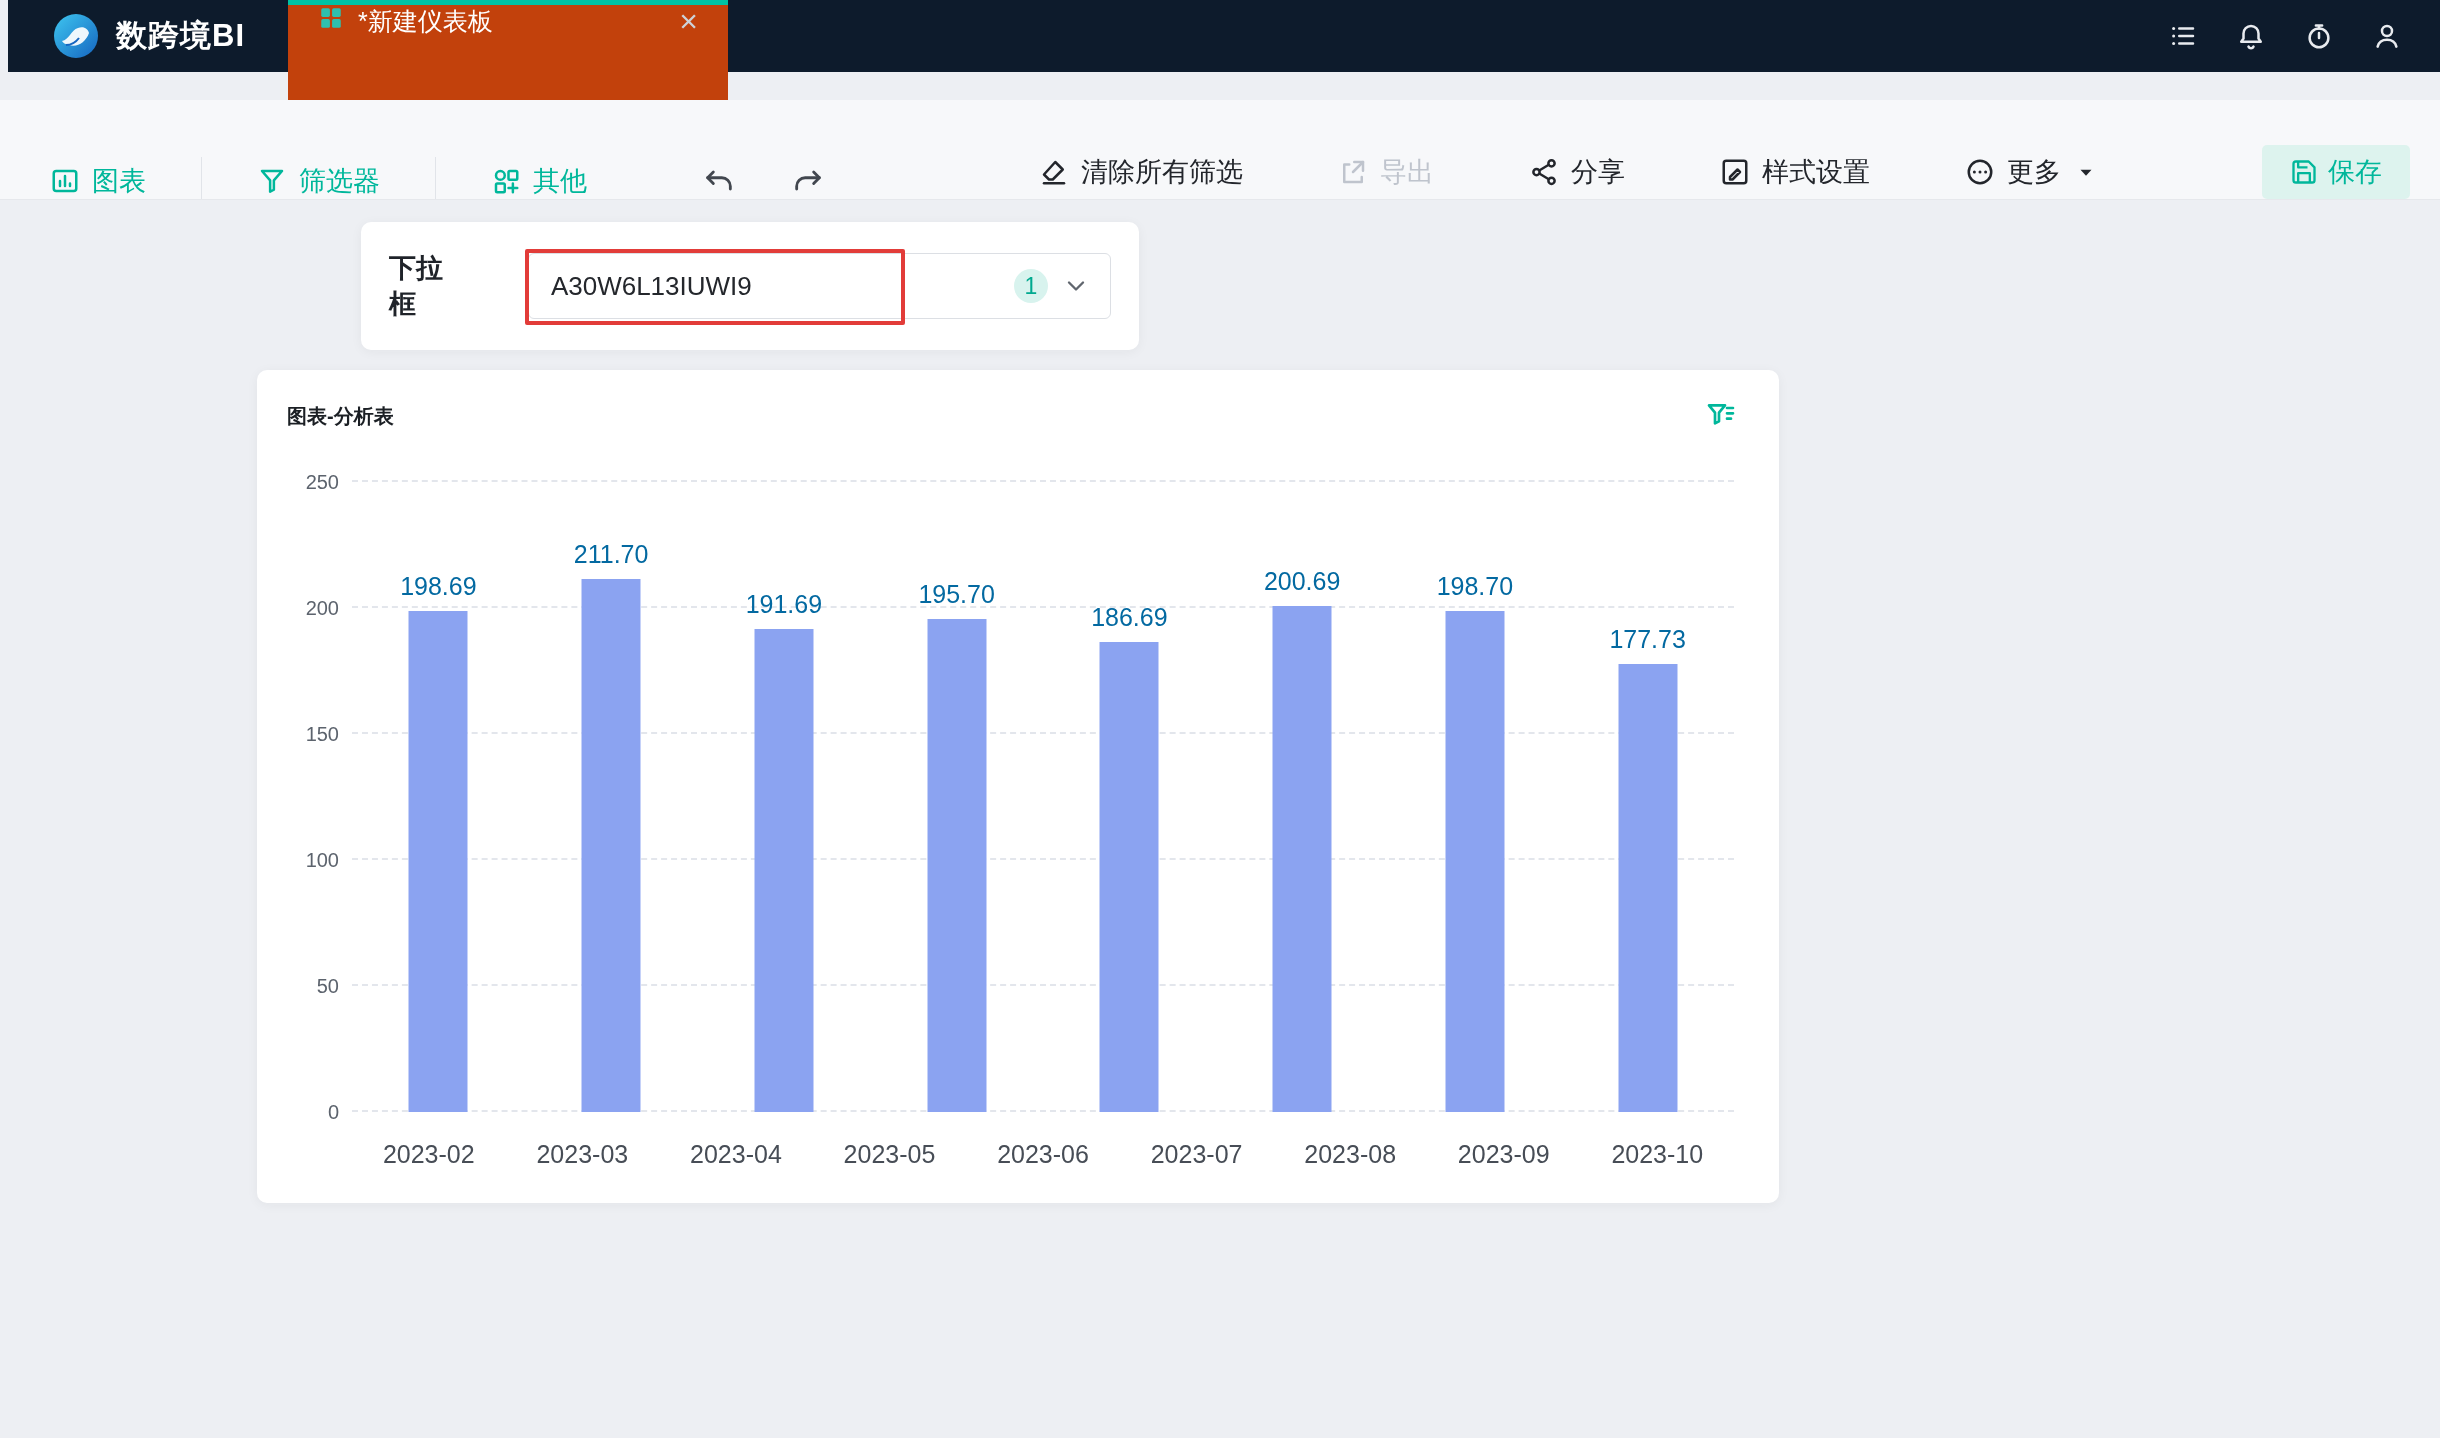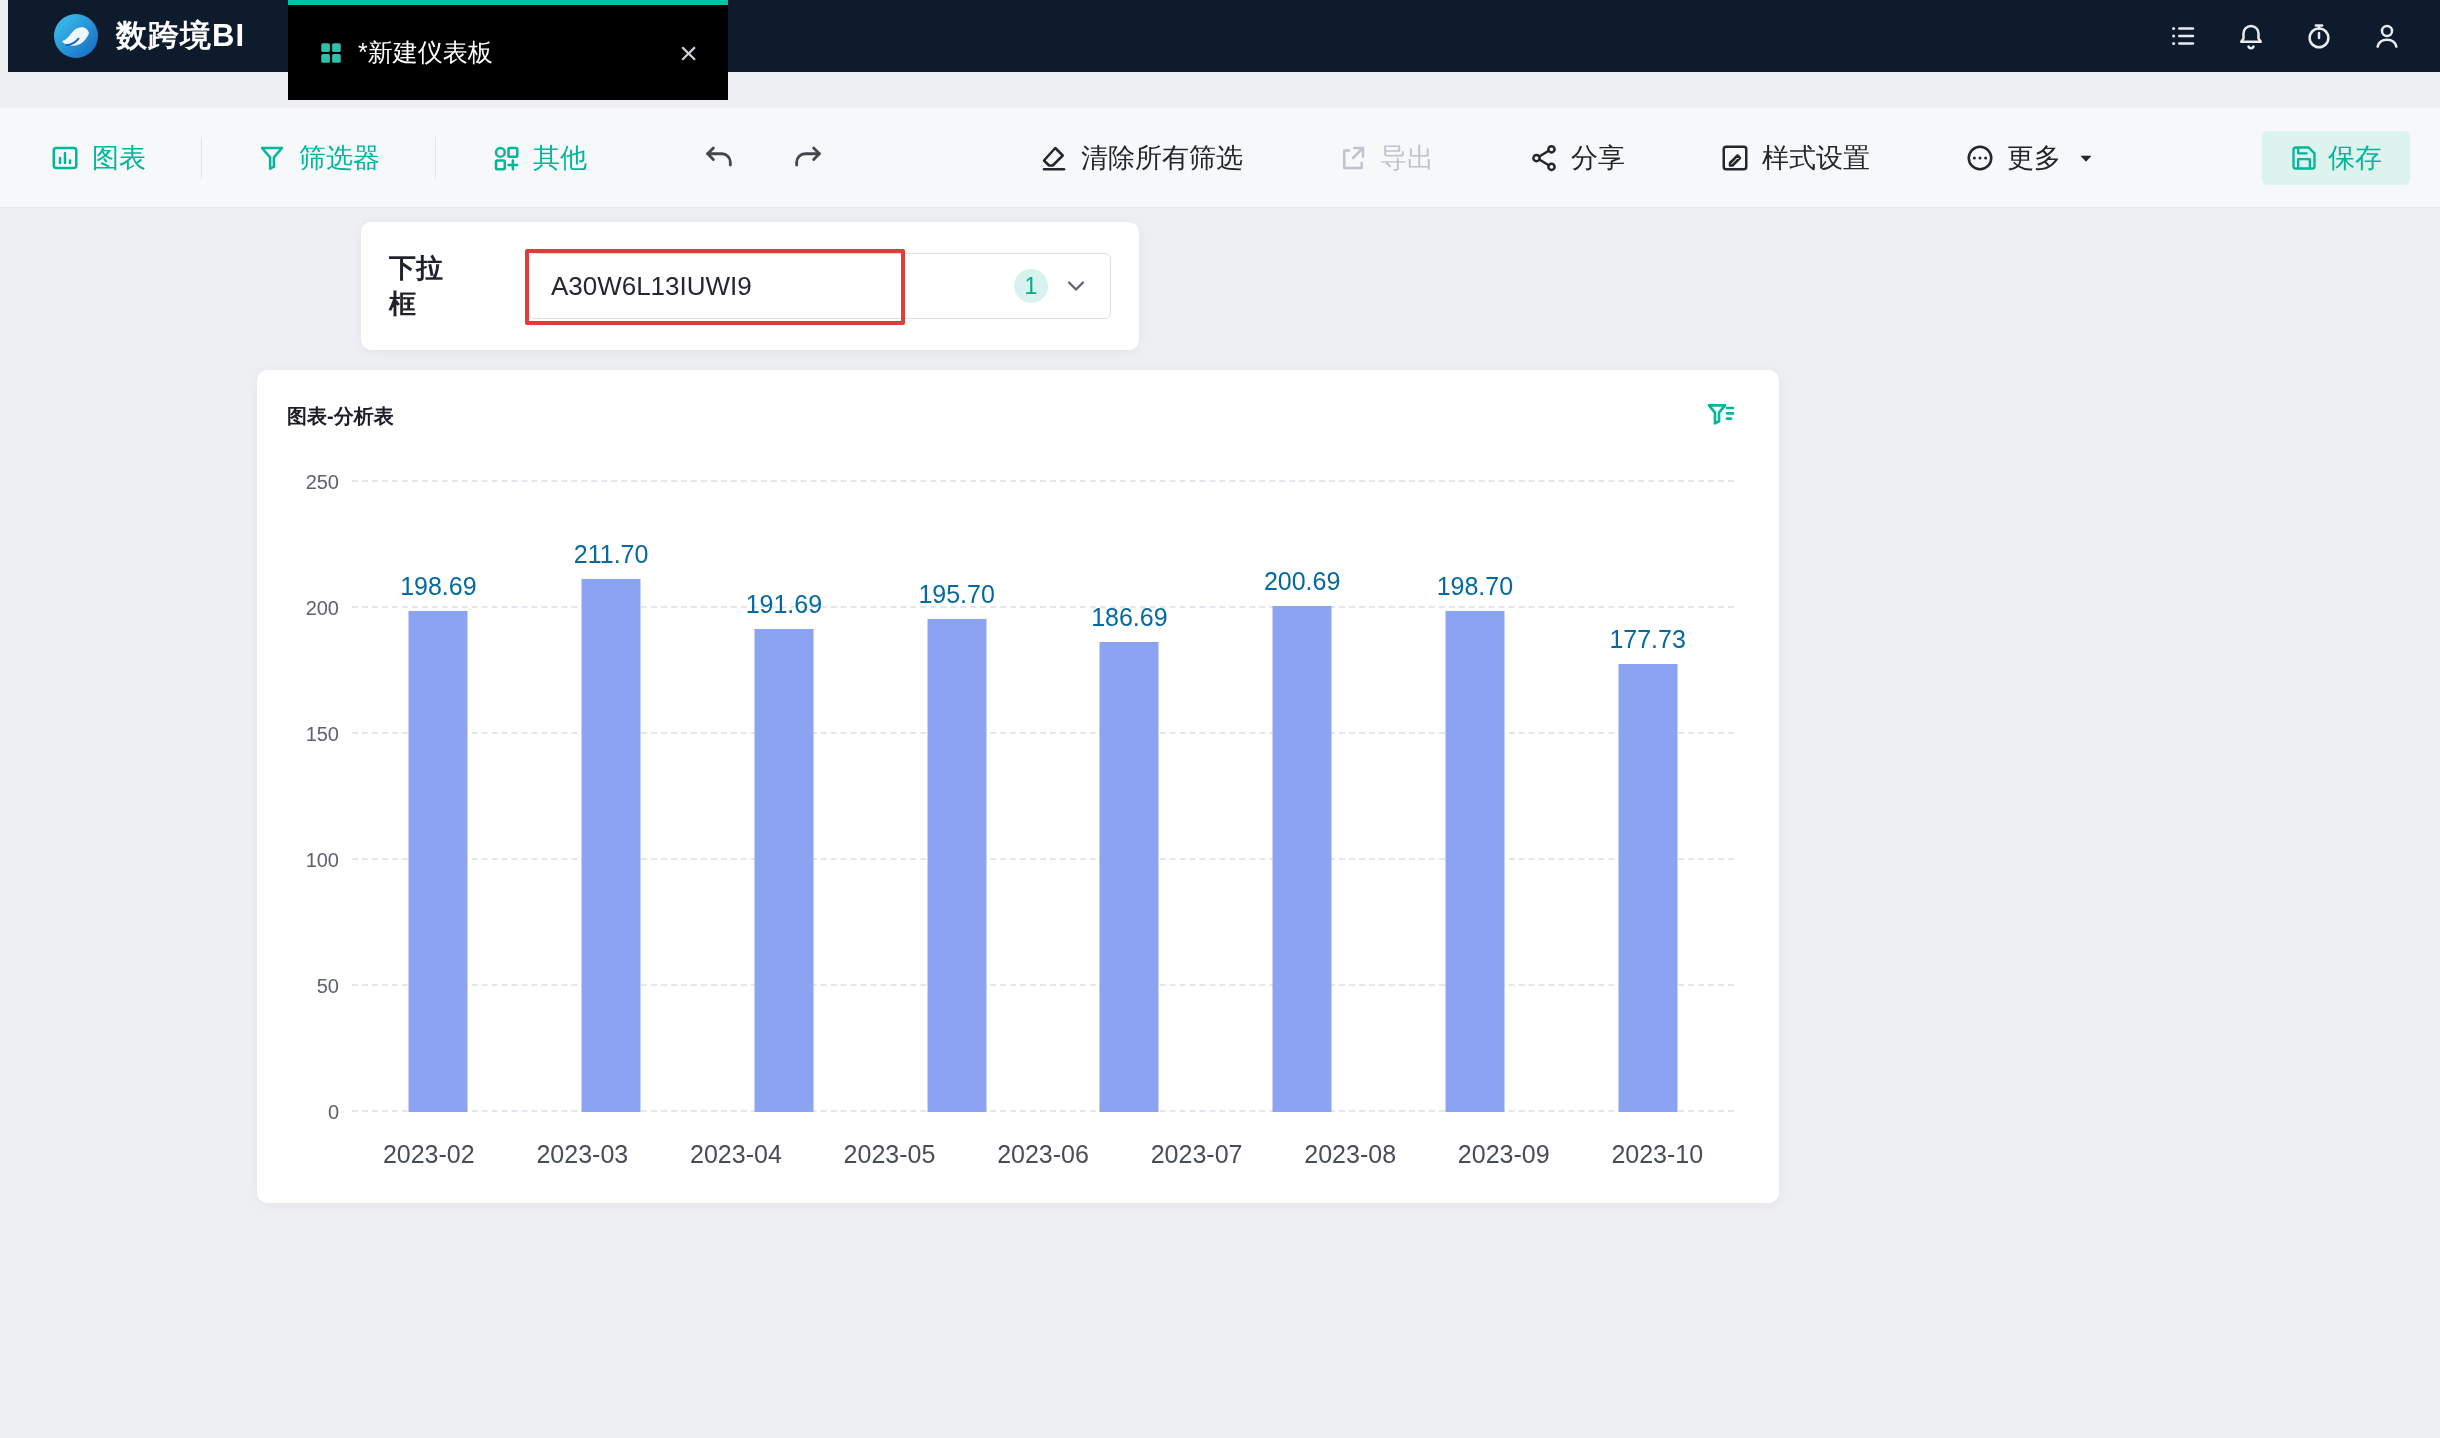--- a/index.html
+++ b/index.html
@@ -15,34 +15,34 @@
 
   
   .topbar {
     position:absolute; left:8px; top:0; width:2440px; height:72px;
     background:#0d1b2c; display:flex; align-items:center;
   }
   .logo-group { display:flex; align-items:center; gap:16px; padding-left:44px; }
   .logo-text { color:#ffffff; font-size:31px; font-weight:700; letter-spacing:1px; }
   .tab {
     position:absolute; left:280px; top:0; width:440px; height:100px;
-    background:#000000; border-top:5px solid #00c2a4;
-    display:flex; align-items:center; gap:14px; padding:0 30px;
+    background:#c2410c; border-top:5px solid #00c2a4;
+    display:flex; gap:14px; padding:0 30px;
     cursor:pointer;
   }
   .tab-title { color:#ffffff; font-size:25px; }
   .tab-close { margin-left:auto; color:#cdd2d9; font-size:32px; line-height:1; cursor:pointer; }
   .topbar-icons { margin-left:auto; display:flex; align-items:center; gap:38px; padding-right:46px; color:#e8ebef; }
   .topbar-icons .icn { width:30px; height:30px; cursor:pointer; }
 
   
   .toolbar {
     position:absolute; left:0; top:100px; width:2440px; height:100px;
     background:#f7f8fa; border-bottom:1px solid #e6e8ec;
-    display:flex; align-items:center; padding:0 30px 0 50px;margin-top:8px;
+    display:flex; align-items:flex-end; padding:0 30px 0 50px;
   }
   .tb-item { display:flex; align-items:center; gap:12px; font-size:27px; color:#23262c; cursor:pointer; white-space:nowrap; }
   .tb-item .icn { width:30px; height:30px; }
   .tb-item.teal { color:#00b79b; }
   .tb-item.disabled { color:#bfc4cd; cursor:default; }
   .tb-sep { width:1px; height:42px; background:#e1e4e9; margin:0 55px; }
   .icon-btn { width:34px; height:34px; color:#42474f; cursor:pointer; }
   .undo-btn { margin-left:115px; }
   .redo-btn { margin-left:55px; }
   .tb-spacer { flex:1; }

